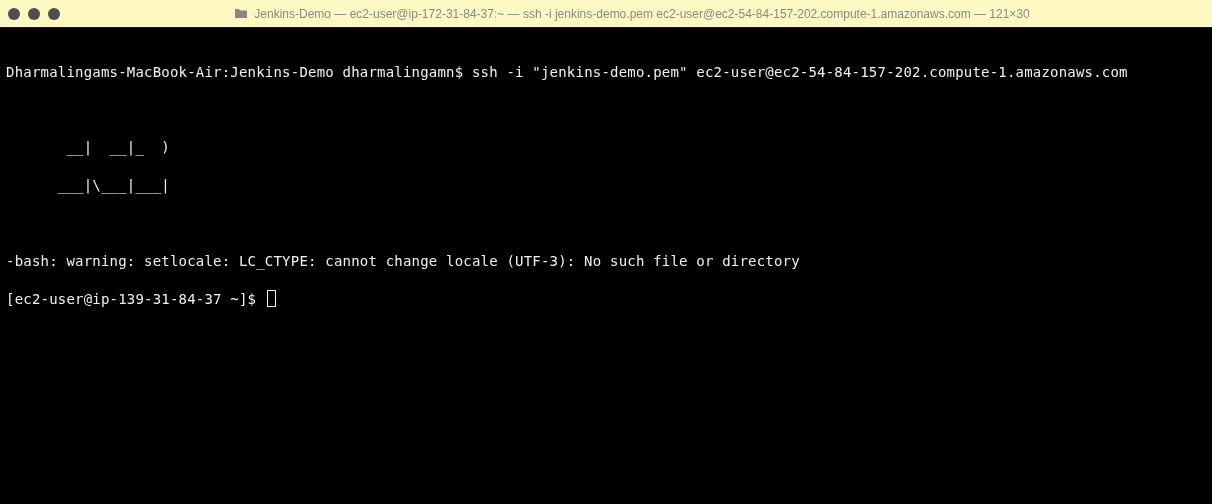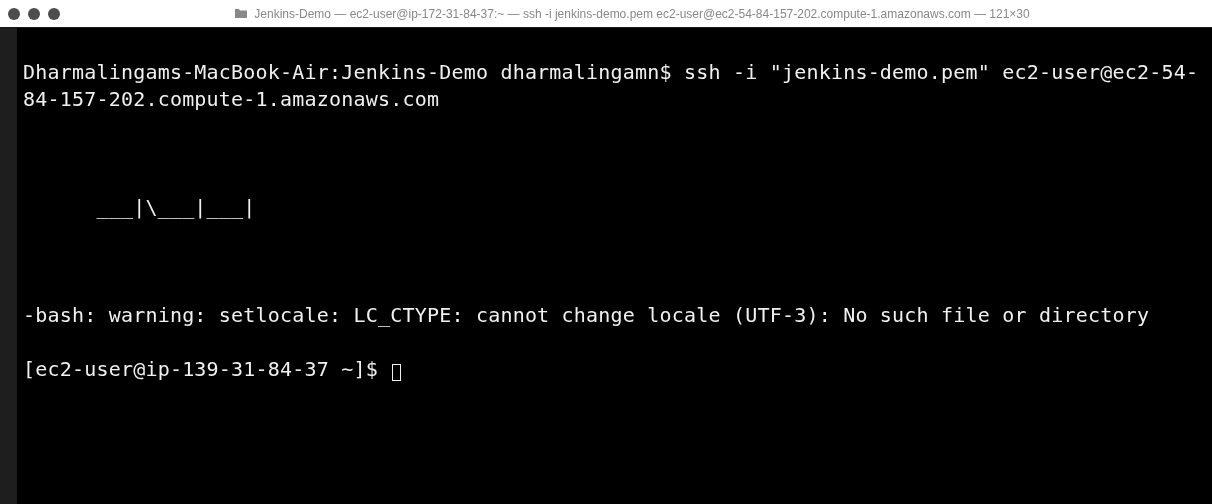--- a/index.html
+++ b/index.html
@@ -9,21 +9,21 @@
     }
     body {
       width: 1212px;
       height: 504px;
       background: #1e1e1e;
       font-family: "SF Mono", Monaco, Menlo, Consolas, monospace;
       overflow: hidden;
     }
     .titlebar {
       height: 28px;
-      background: #ffffff;
+      background: #fef9c3;
       display: flex;
       align-items: center;
       padding: 0 8px;
       border-bottom: 1px solid #1a1a1a;
     }
     .traffic-lights {
       display: flex;
       gap: 8px;
       align-items: center;
     }
@@ -42,30 +42,29 @@
       color: #888;
       font-size: 12px;
       font-family: -apple-system, BlinkMacSystemFont, "Segoe UI", sans-serif;
     }
     .folder-icon {
       width: 14px;
       height: 11px;
       display: inline-block;
     }
     .terminal-body {
-      padding: 4px 6px;
+      padding: 16px 6px;
       color: #f0f0f0;
-      font-size: 20px;
+      font-size: 14px;
       line-height: 1.35;
       letter-spacing: 0.2px;
       white-space: pre;
       background: #000000;
       height: calc(504px - 28px);
       overflow: hidden;
-      margin-left: 17px;
     }
     .prompt-line {
       white-space: pre-wrap;
       word-break: break-all;
     }
     .ascii-art {
       white-space: pre;
     }
     .cursor {
       display: inline-block;
@@ -91,17 +90,18 @@
         <path d="M1 1 L5 1 L6 2.5 L13 2.5 L13 10 L1 10 Z" fill="#888"></path>
       </svg>
     </span>
     <span>Jenkins-Demo — ec2-user@ip-172-31-84-37:~ — ssh -i jenkins-demo.pem ec2-user@ec2-54-84-157-202.compute-1.amazonaws.com — 121×30</span>
   </div>
 </div>
 
 <div class="terminal-body">
 <div class="prompt-line"><span>Dharmalingams-MacBook-Air:Jenkins-Demo dharmalingamn$ </span><span>ssh -i "jenkins-demo.pem" ec2-user@ec2-54-84-157-202.compute-1.amazonaws.com</span></div>
 <div> </div>
+<div class="ascii-art">       __|  __|_  )</div>
 <div class="ascii-art">      ___|\___|___|</div>
 <div> </div>
 <div>-bash: warning: setlocale: LC_CTYPE: cannot change locale (UTF-3): No such file or directory</div>
 <div><span>[ec2-user@ip-139-31-84-37 ~]$ </span><span class="cursor"></span></div>
 </div>
 
 </body></html>

